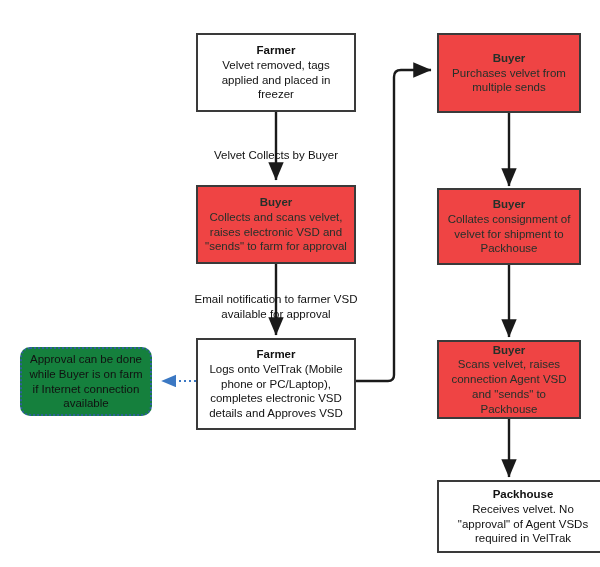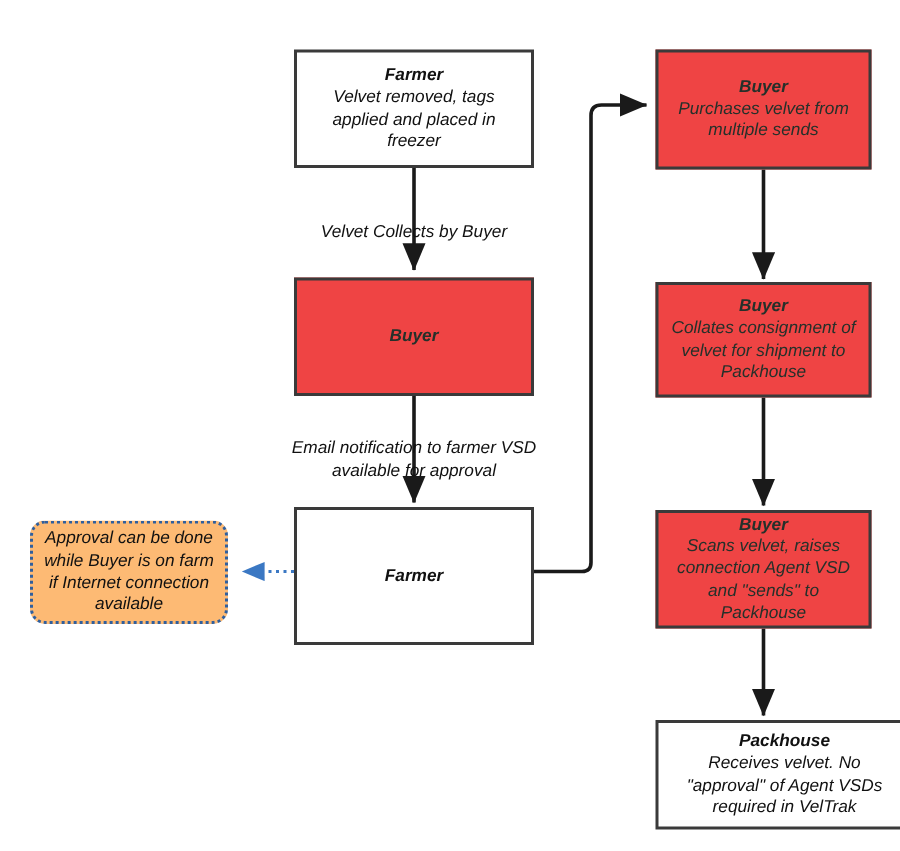--- a/index.html
+++ b/index.html
@@ -13,21 +13,20 @@
     position: relative;
     font-family: "Liberation Sans", sans-serif;
     color: #1a1a1a;
     overflow: hidden;
   }
   #canvas {
     position: absolute;
     left: 0; top: 0;
     width: 600px;
     height: 567px;
-    font-style: italic;
   }
   svg.edges {
     position: absolute;
     left: 0; top: 0;
     width: 600px;
     height: 567px;
     pointer-events: none;
   }
   .node {
     position: absolute;
@@ -53,21 +52,21 @@
     background: #ffffff;
     color: #111111;
   }
   .node.green {
     background: #ef4444;
     color: #25302a;
   }
   .note {
     position: absolute;
     box-sizing: border-box;
-    background: #fdba74;
+    background: #15803d;
     border: 2px dotted #2f5f9e;
     border-radius: 10px;
     display: flex;
     align-items: center;
     justify-content: center;
     text-align: center;
     font-size: 11.5px;
     line-height: 1.3;
     color: #111111;
     padding: 4px 7px;
@@ -116,28 +115,30 @@
     <span class="role">Farmer</span>
     <span class="desc">Velvet removed, tags applied and placed in freezer</span>
   </div>
 
   <div class="edge-label" style="left:186px; top:133px; width:180px;">
     <span>Velvet Collects by Buyer</span>
   </div>
 
   <div class="node green" style="left:196px; top:185px; width:160px; height:79px;">
     <span class="role">Buyer</span>
+    <span class="desc">Collects and scans velvet, raises electronic VSD and "sends" to farm for approval</span>
   </div>
 
   <div class="edge-label" style="left:181px; top:277px; width:190px;">
     <span>Email notification to farmer VSD available for approval</span>
   </div>
 
   <div class="node white" style="left:196px; top:338px; width:160px; height:92px;">
     <span class="role">Farmer</span>
+    <span class="desc">Logs onto VelTrak (Mobile phone or PC/Laptop), completes electronic VSD details and Approves VSD</span>
   </div>
 
   <div class="note" style="left:20px; top:347px; width:132px; height:69px;">
     <span>Approval can be done while Buyer is on farm if Internet connection available</span>
   </div>
 
   <div class="node green" style="left:437px; top:33px; width:144px; height:80px;">
     <span class="role">Buyer</span>
     <span class="desc">Purchases velvet from multiple sends</span>
   </div>

